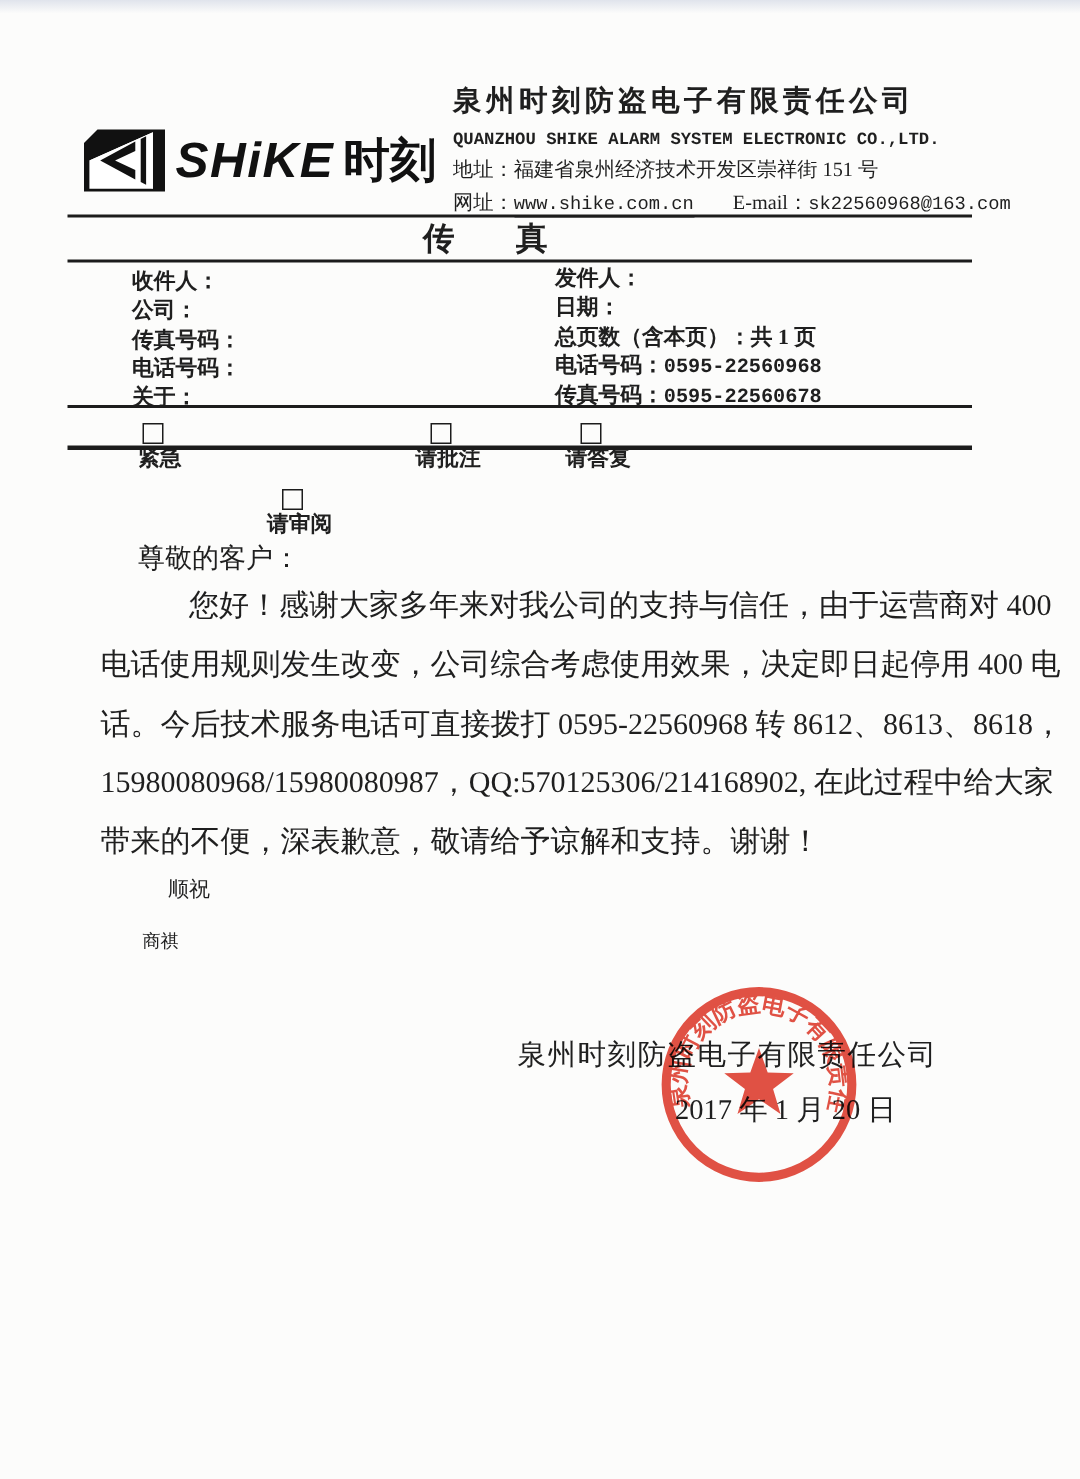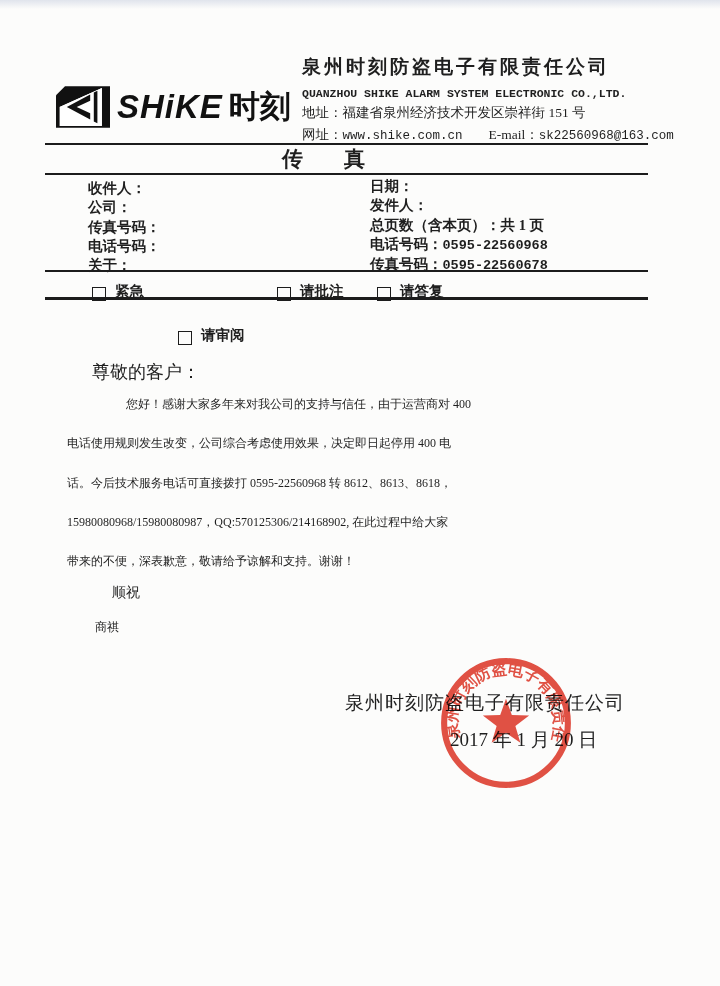--- a/index.html
+++ b/index.html
@@ -48,30 +48,30 @@
     position:absolute;left:27px;top:145px;width:603px;text-align:center;
     font-size:21px;font-weight:bold;letter-spacing:10px;
   }
   .fax-col{position:absolute;font-size:14.5px;font-weight:bold;line-height:19.3px;}
   .fax-left{left:88px;top:179px;}
   .fax-right{left:370px;top:177px;}
   .fax-col .val{font-weight:bold;}
   .fax-col .num{font-family:"Liberation Mono","DejaVu Sans Mono",monospace;font-size:13.5px;}
   
   .cb-row{position:absolute;left:0;top:282px;width:720px;height:16px;}
-  .cb-item{position:absolute;display:flex;align-items:flex-end;font-size:14.5px;font-weight:bold;}
+  .cb-item{position:absolute;display:flex;align-items:center;font-size:14.5px;font-weight:bold;flex-direction:column;}
   .cb-box{width:12px;height:12px;border:1.6px solid #1c1c1c;margin-right:9px;background:transparent;}
   .cb-1{left:92px;} .cb-2{left:178px;margin-top:44px;} .cb-3{left:277px;} .cb-4{left:377px;}
   
   .notice-title{
     position:absolute;left:45px;top:316px;width:603px;text-align:center;
     font-size:30px;letter-spacing:2px;
   }
   .salutation{position:absolute;left:92px;top:360px;font-size:18px;}
-  .body-lines{position:absolute;left:67px;top:391px;width:600px;font-size:12px;}
+  .body-lines{position:absolute;left:67px;top:391px;width:600px;font-size:20px;}
   .body-line{height:39.3px;line-height:26px;white-space:nowrap;}
   .body-line.indent{padding-left:59px;}
   .closing-1{position:absolute;left:112px;top:584px;font-size:14px;}
   .closing-2{position:absolute;left:95px;top:619px;font-size:12px;}
   
   .sig-company{position:absolute;left:345px;top:690px;font-size:19px;letter-spacing:1px;}
   .sig-date{position:absolute;left:450px;top:727px;font-size:19px;}
   .seal{
     position:absolute;left:431px;top:648px;width:150px;height:150px;
     mix-blend-mode:multiply;opacity:.88;
@@ -110,22 +110,22 @@
 
   <div class="fax-col fax-left">
     <div><span>收件人：</span><span class="val"></span></div>
     <div><span>公司：</span><span class="val"></span></div>
     <div><span>传真号码：</span><span class="val"></span></div>
     <div><span>电话号码：</span><span class="val"></span></div>
     <div><span>关于：</span><span class="val"></span></div>
   </div>
 
   <div class="fax-col fax-right">
+    <div><span>发件人：</span><span class="val"></span></div>
     <div><span>日期：</span><span class="val"></span></div>
-    <div><span>发件人：</span><span class="val"></span></div>
     <div><span>总页数（含本页）：</span><span class="val">共 1 页</span></div>
     <div><span>电话号码：</span><span class="val num">0595-22560968</span></div>
     <div><span>传真号码：</span><span class="val num">0595-22560678</span></div>
   </div>
 
   <div class="rule rule-3"></div>
 
   <div class="cb-row">
     <div class="cb-item cb-1">
       <span class="cb-box"></span>

